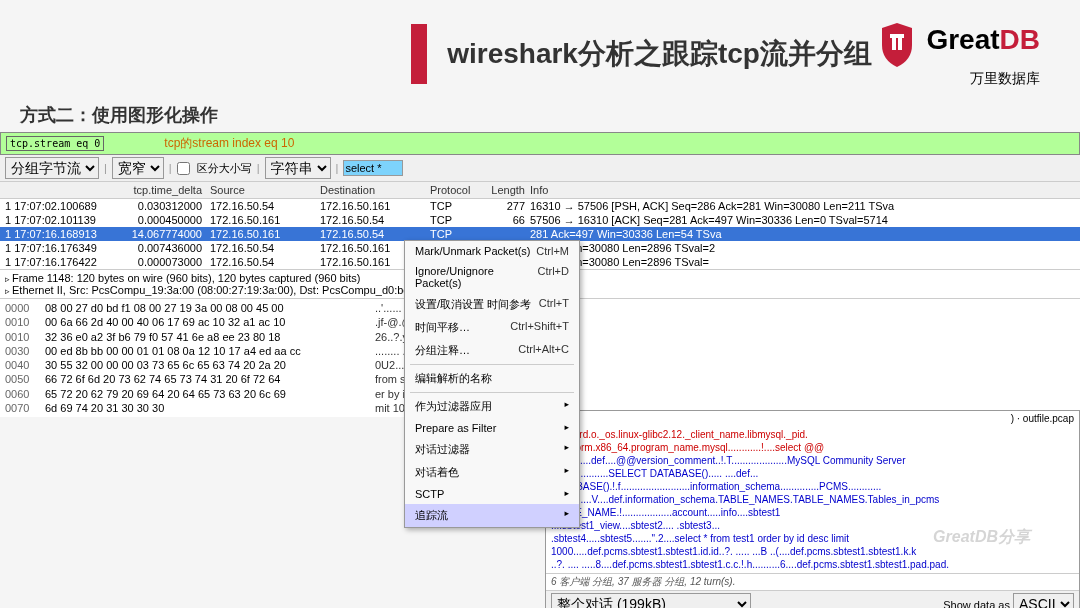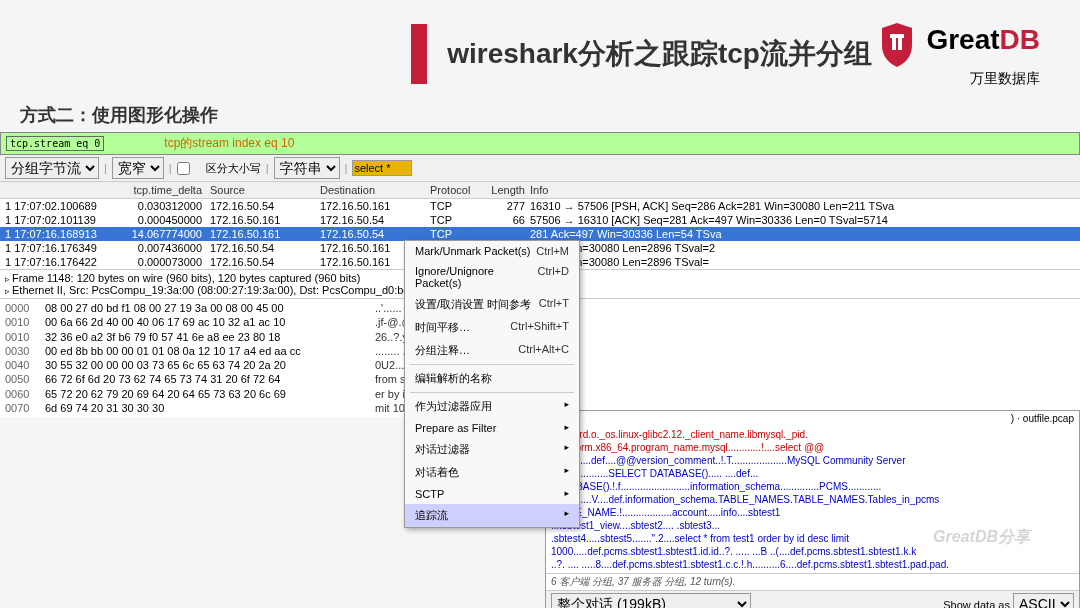--- a/index.html
+++ b/index.html
@@ -16,22 +16,22 @@
 
 .subtitle { font-size: 18px; font-weight: bold; color: #333; padding: 5px 20px; }
 
 .filter-row { background: #b3ff99; padding: 2px 5px; display: flex; align-items: center; font-size: 11px; border: 1px solid #888; }
 .filter-label { border: 1px solid #666; padding: 1px 3px; background: #b3ff99; font-family: monospace; font-size: 10px; }
 .filter-note { color: #cc6600; margin-left: 60px; font-size: 12px; }
 
 .toolbar { background: #f0f0f0; padding: 2px 5px; display: flex; align-items: center; gap: 5px; font-size: 11px; border-bottom: 1px solid #ccc; }
 .tb-select { border: 1px solid #999; padding: 1px; font-size: 14px; }
 .tb-sep { color: #999; }
-.tb-check { display: inline-flex; align-items: center; gap: 16px; }
-.tb-input { border: 1px solid #999; padding: 1px; background: #eab308; font-size: 11px; width: 60px; }
+.tb-check { display: inline-flex; align-items: center; gap: 7px; }
+.tb-input { border: 1px solid #999; padding: 1px; background: #7dd3fc; font-size: 11px; width: 60px; }
 
 .packet-table { width: 100%; font-family: monospace; font-size: 11px; background: #fff; }
 .pt-head { background: #f0f0f0; display: flex; padding: 2px 5px; border-bottom: 1px solid #ccc; color: #333; }
 .pt-row { display: flex; padding: 1px 5px; }
 .pt-row.sel { background: #3874d6; color: #fff; }
 .col-time { width: 110px; }
 .col-delta { width: 95px; text-align: right; padding-right: 8px; }
 .col-src { width: 110px; }
 .col-dst { width: 110px; }
 .col-proto { width: 55px; }

